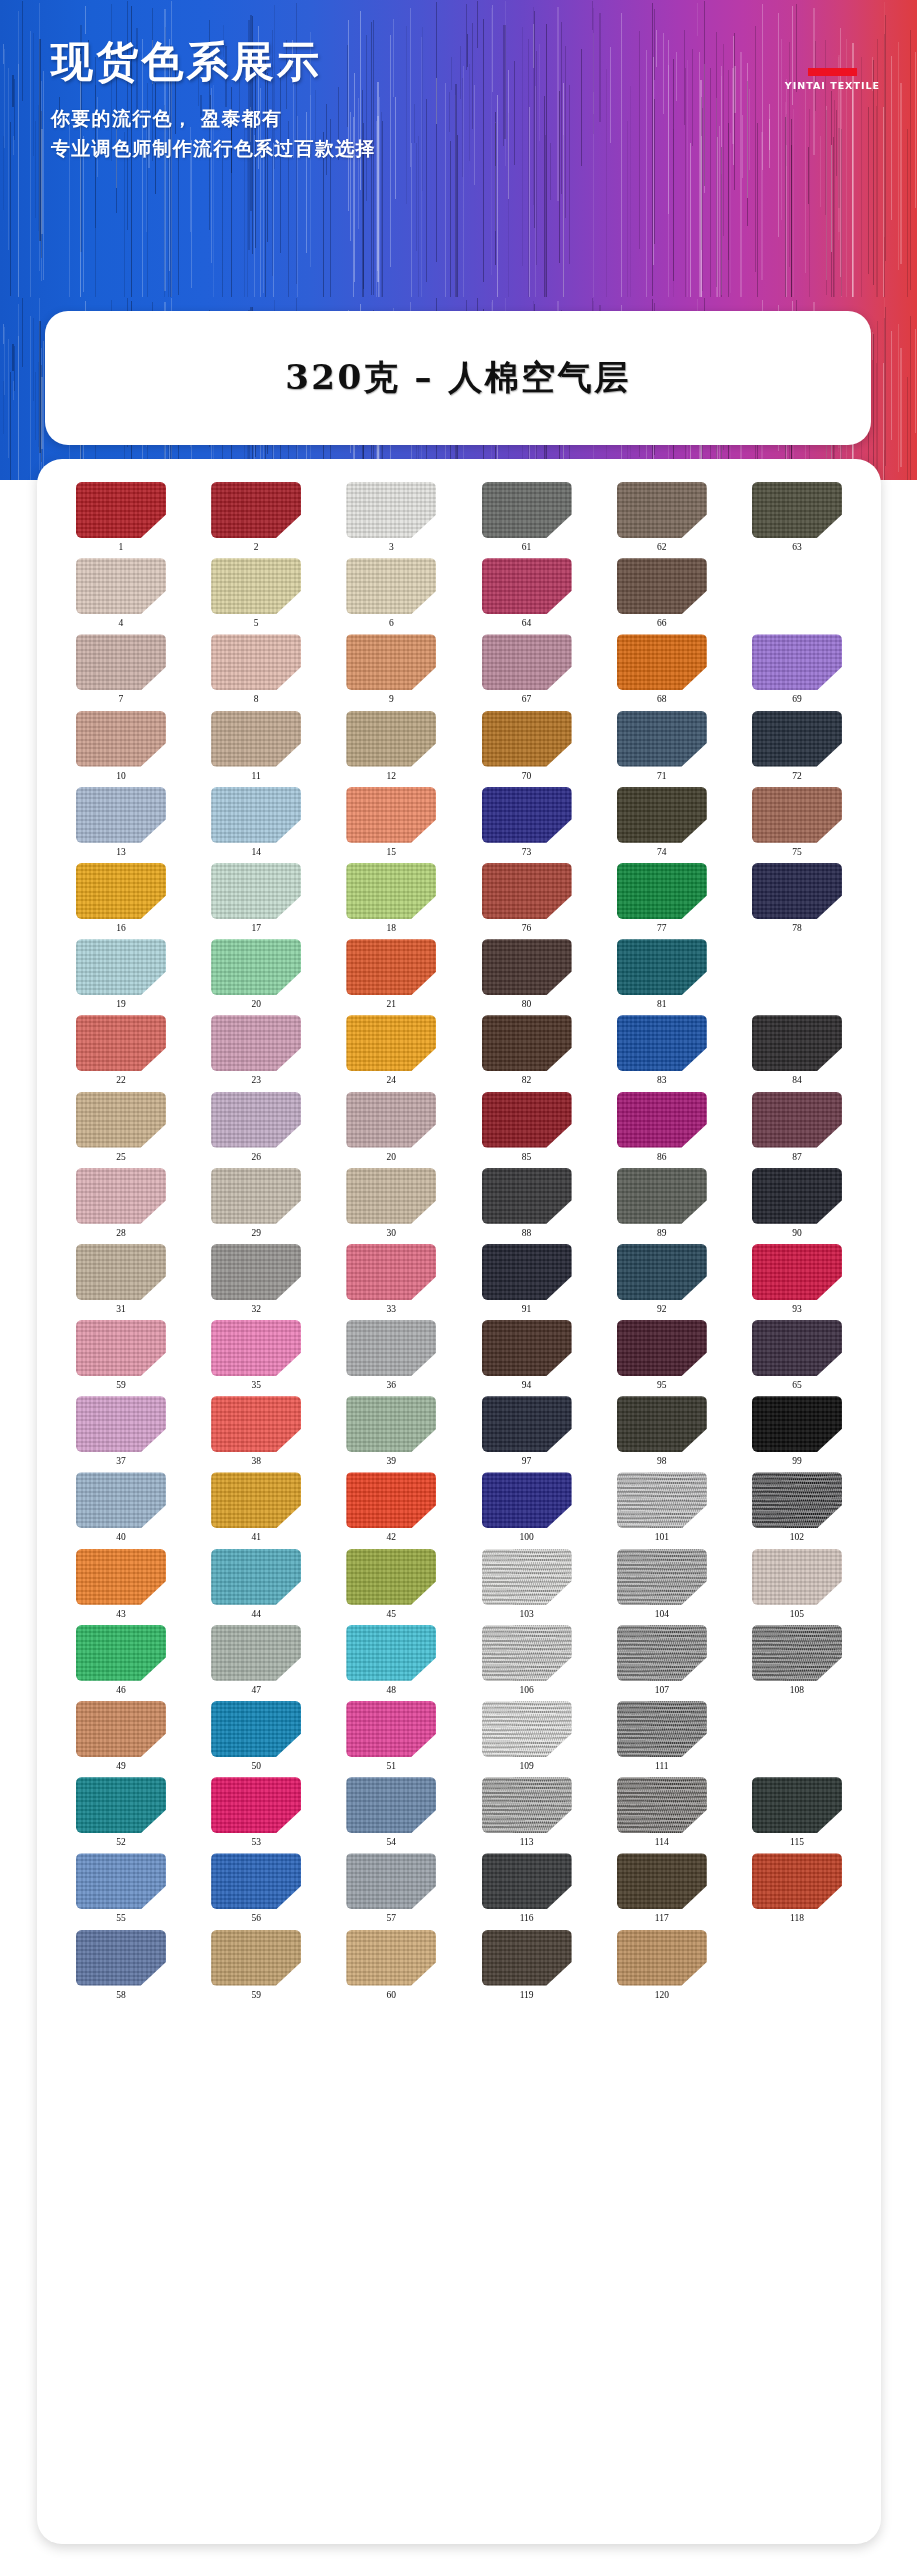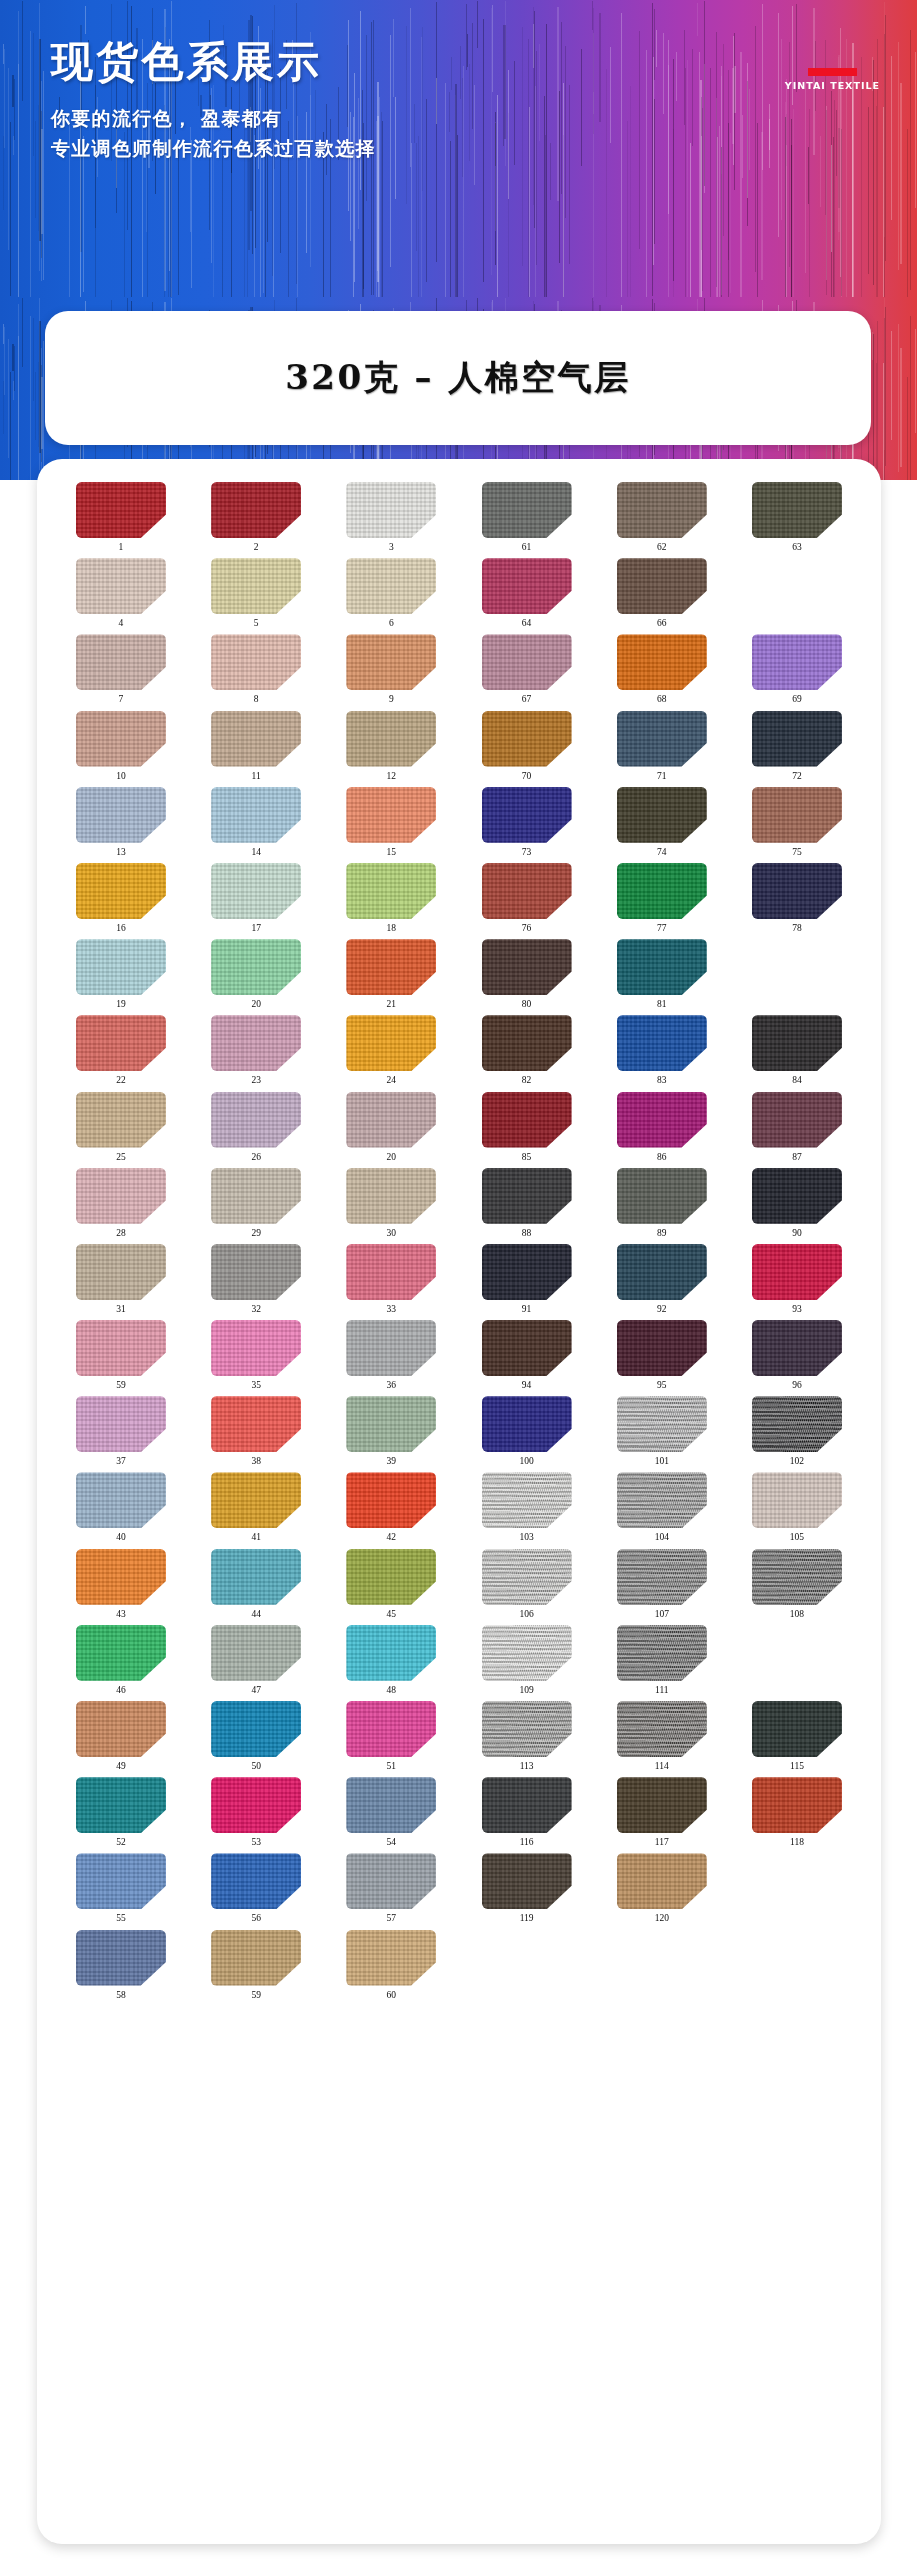--- a/index.html
+++ b/index.html
@@ -1379,21 +1379,41 @@
           <div class="sw-cell">
             <div class="chip-shell">
               <div class="chip" style="background:#4a2030;"></div>
             </div>
             <div class="sw-num">95</div>
           </div>
           <div class="sw-cell">
             <div class="chip-shell">
               <div class="chip" style="background:#3c2f42;"></div>
             </div>
-            <div class="sw-num">96</div>
+            <div class="sw-num">65</div>
+          </div>
+        </div>
+        <div class="sw-row">
+          <div class="sw-cell">
+            <div class="chip-shell">
+              <div class="chip" style="background:#262b3c;"></div>
+            </div>
+            <div class="sw-num">97</div>
+          </div>
+          <div class="sw-cell">
+            <div class="chip-shell">
+              <div class="chip" style="background:#3a392f;"></div>
+            </div>
+            <div class="sw-num">98</div>
+          </div>
+          <div class="sw-cell">
+            <div class="chip-shell">
+              <div class="chip" style="background:#0f0f0f;"></div>
+            </div>
+            <div class="sw-num">99</div>
           </div>
         </div>
         <div class="sw-row">
           <div class="sw-cell">
             <div class="chip-shell">
               <div class="chip" style="background:#2a2986;"></div>
             </div>
             <div class="sw-num">100</div>
           </div>
           <div class="sw-cell">

